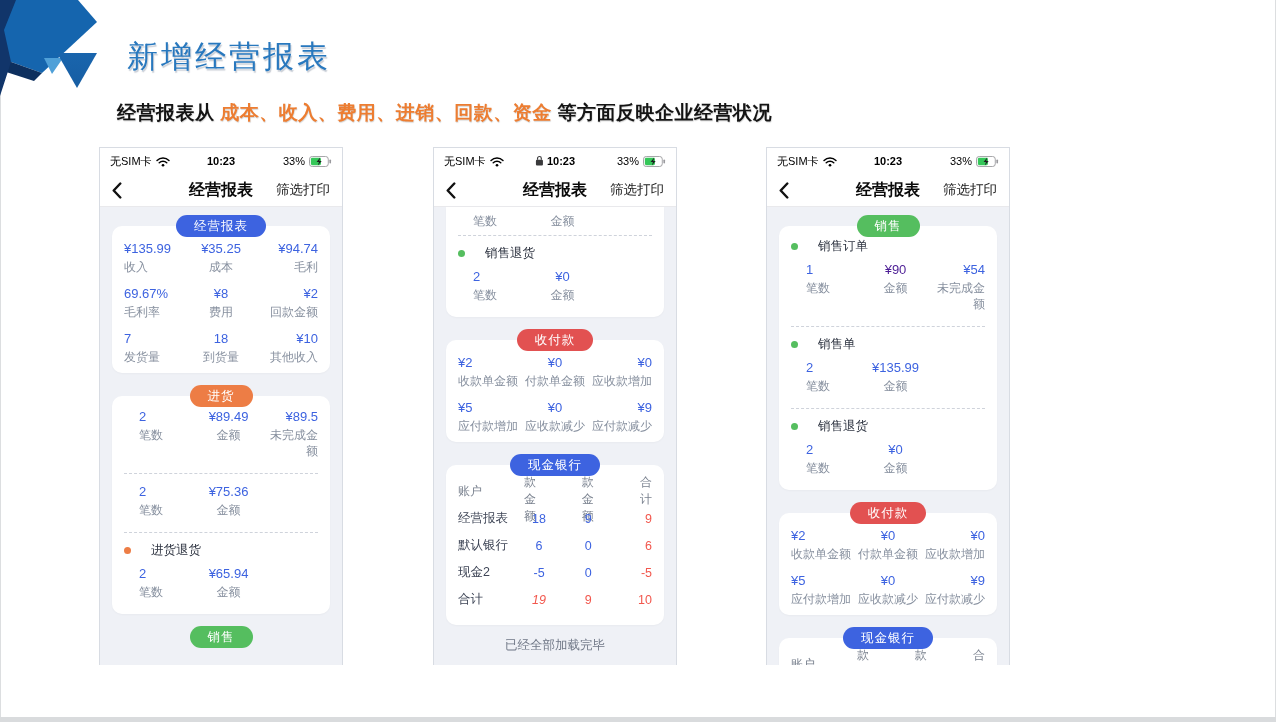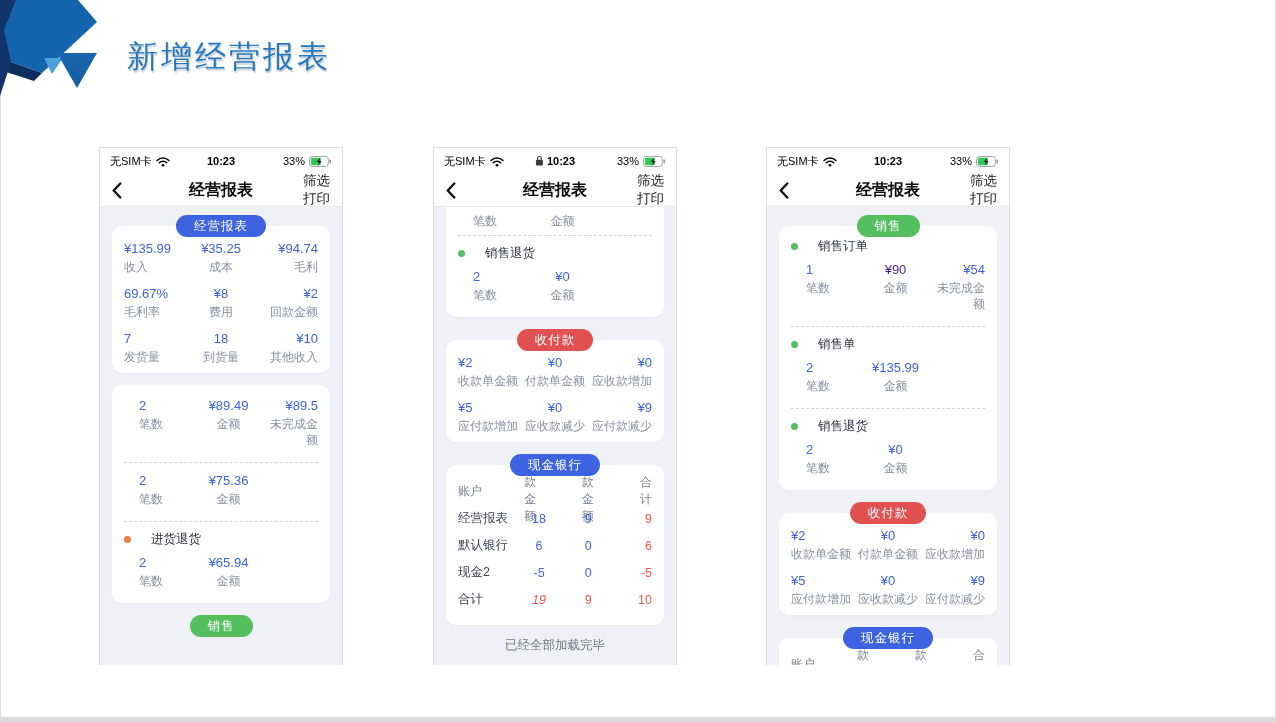--- a/index.html
+++ b/index.html
@@ -33,21 +33,21 @@
     padding:0 10px;font-size:11px;color:#000;position:relative;}
   .st-left{display:flex;align-items:center;gap:4px;}
   .st-center{position:absolute;left:50%;top:0;height:26px;transform:translateX(-50%);
     font-weight:700;display:flex;align-items:center;gap:3px;}
   .st-right{display:flex;align-items:center;gap:4px;}
 
   .navbar{height:32px;border-bottom:1px solid #E9E9EC;display:flex;align-items:center;
     position:relative;padding:0 12px;background:#fff;}
   .nav-back{display:flex;align-items:center;cursor:pointer;}
   .nav-title{position:absolute;left:50%;transform:translateX(-50%);font-size:16px;font-weight:700;color:#0A0A0A;white-space:nowrap;}
-  .nav-actions{margin-left:auto;display:flex;gap:0;font-size:13.5px;color:#1A1A1A;flex-direction:column;}
+  .nav-actions{margin-left:auto;display:flex;gap:0;font-size:13.5px;color:#1A1A1A;}
 
   .phone-content{height:458px;background:#EFF1F6;padding:0 12px;overflow:hidden;box-sizing:border-box;}
 
   .block{margin-top:12px;}
   .phone-content>.block:first-child{margin-top:8px;}
   .phone-content>.block.cut{margin-top:0;}
 
   .pill-row{text-align:center;position:relative;z-index:2;margin-bottom:-11px;height:22px;}
   .pill{display:inline-block;height:22px;line-height:22px;padding:0 18px;border-radius:12px;
     color:#fff;font-size:12.5px;letter-spacing:1px;}
@@ -89,20 +89,21 @@
 <div class="slide">
   <div class="deco">
     <div class="d-blue"></div>
     <div class="d-shadow"></div>
     <div class="d-dark"></div>
     <div class="d-light"></div>
     <div class="d-tri"></div>
   </div>
 
   <div class="page-title">新增经营报表</div>
+  <div class="subtitle"><span>经营报表从 </span><span class="hl">成本、收入、费用、进销、回款、资金</span><span> 等方面反映企业经营状况</span></div>
 
   <div class="phone phone1">
     <div class="status">
       <div class="st-left">
         <span>无SIM卡</span>
         <svg width="14" height="11" viewBox="0 0 16 12">
             <path d="M1.2 4.8 A9.5 9.5 0 0 1 14.8 4.8" stroke="#000" stroke-width="1.7" fill="none" stroke-linecap="round"></path>
             <path d="M3.7 7.4 A6.2 6.2 0 0 1 12.3 7.4" stroke="#000" stroke-width="1.7" fill="none" stroke-linecap="round"></path>
             <circle cx="8" cy="10.3" r="1.5" fill="#000"></circle>
           </svg>
@@ -174,20 +175,21 @@
                 <div class="stat-l">到货量</div>
               </div>
               <div class="col c2">
                 <div class="stat-v" style="color: rgb(61, 99, 224);">¥10</div>
                 <div class="stat-l">其他收入</div>
               </div>
             </div>
           </div>
         </div>
         <div class="block">
+          <div class="pill-row"><span class="pill" style="background: rgb(237, 125, 69);">进货</span></div>
           <div class="card list-card">
             <div class="section">
               <div class="sec-body">
                 <div class="cols">
                   <div class="col c0">
                     <div class="stat-v" style="color: rgb(61, 99, 224);">2</div>
                     <div class="stat-l">笔数</div>
                   </div>
                   <div class="col c1">
                     <div class="stat-v" style="color: rgb(61, 99, 224);">¥89.49</div>

